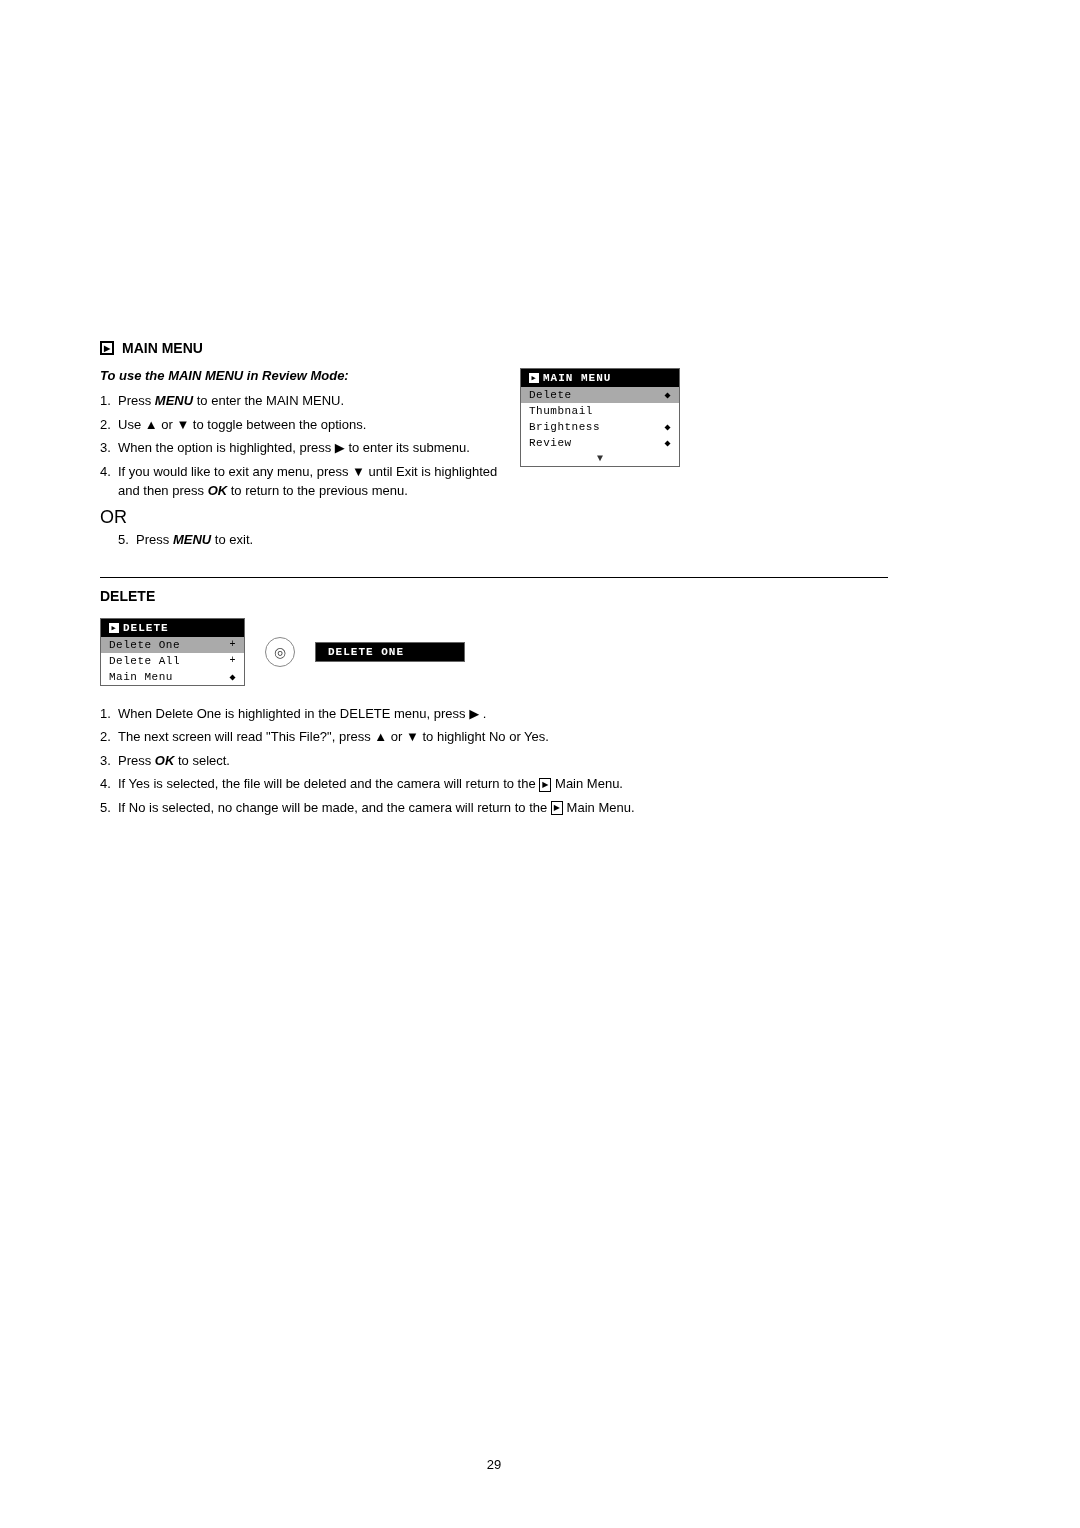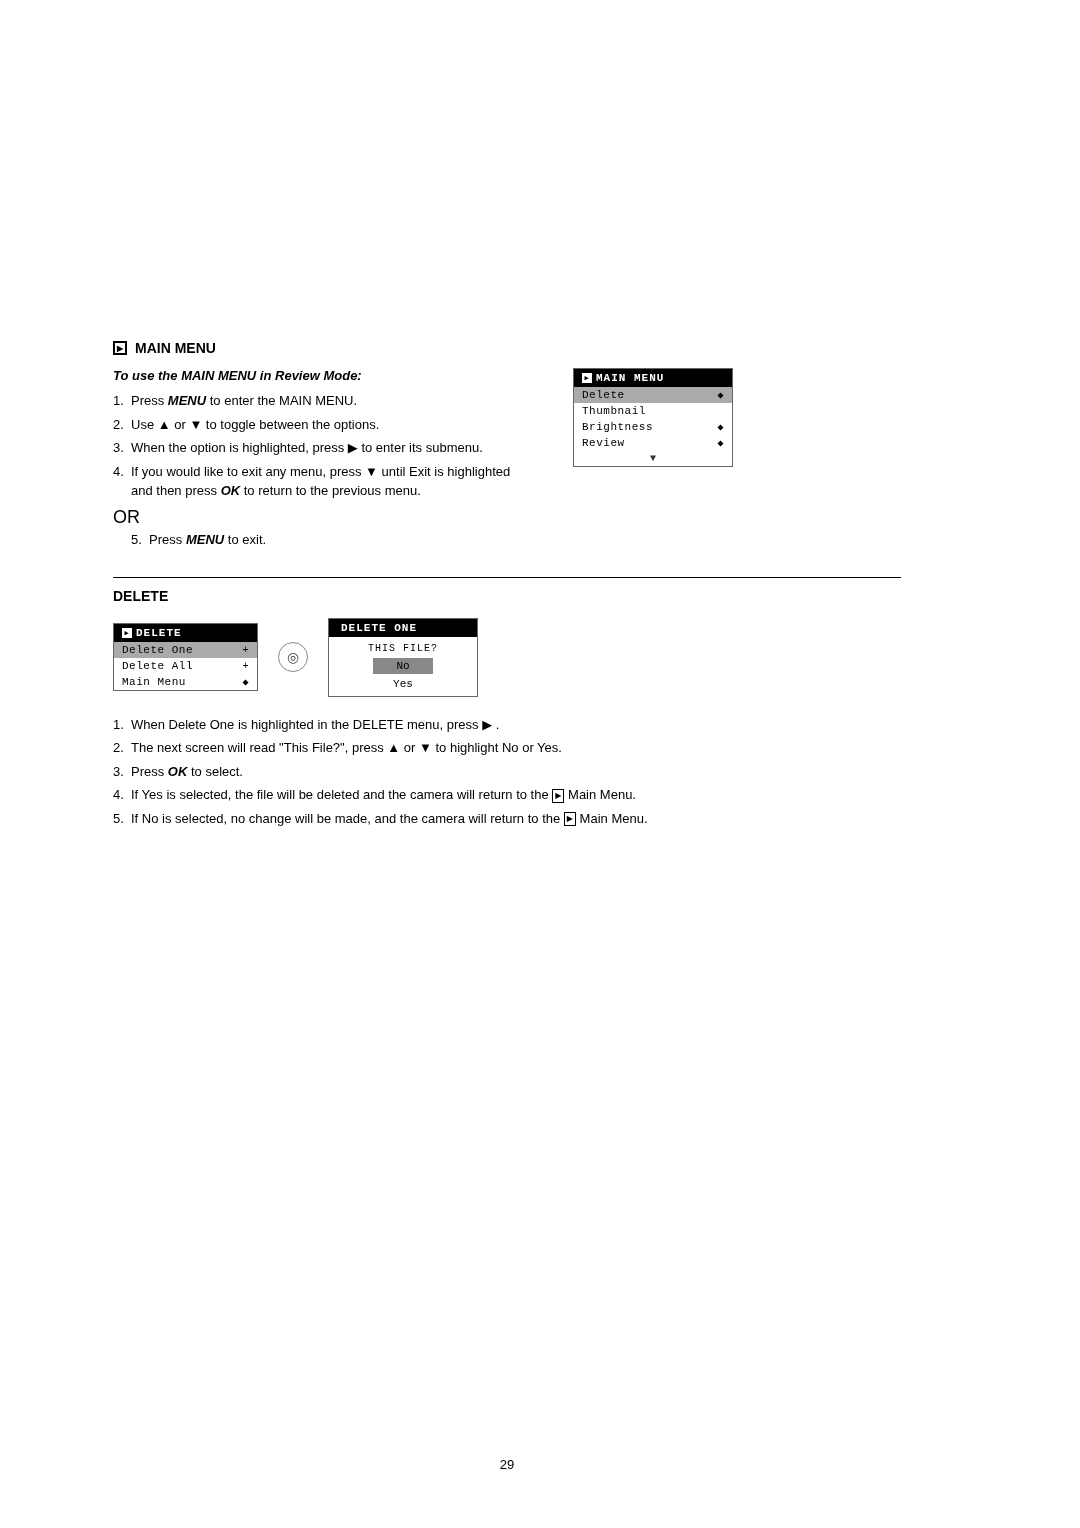--- a/index.html
+++ b/index.html
@@ -11,21 +11,20 @@
       width: 1080px;
       min-height: 1528px;
       position: relative;
     }
 
     .page {
       width: 988px;
       min-height: 1528px;
       padding: 60px 100px;
       position: relative;
-      margin-left: 13px;
     }
 
     .content-area {
       margin-top: 280px;
     }
 
     
     .section-heading {
       display: flex;
       align-items: center;
@@ -50,21 +49,20 @@
       font-size: 8px;
       position: absolute;
       top: 50%;
       left: 50%;
       transform: translate(-50%, -50%);
     }
 
     
     .main-menu-section {
       display: flex;
-      gap: 40px;
       align-items: flex-start;
       margin-bottom: 30px;
     }
 
     .main-menu-text {
       flex: 1;
       max-width: 420px;
     }
 
     .subsection-title {
@@ -348,25 +346,20 @@
         </div>
 
         <div class="arrow-between">
           <div class="arrow-between-icon">◎</div>
         </div>
 
         <div class="delete-one-box">
           <div class="delete-one-header">
             <span class="play-sq"></span>
             <span>DELETE ONE</span>
-          </div>
-          <div class="delete-one-content">
-            <div class="this-file">THIS FILE?</div>
-            <div class="no-highlighted">No</div>
-            <div class="yes-option">Yes</div>
           </div>
         </div>
 
       </div>
 
       <div class="delete-steps">
         <ol class="step-list">
           <li><span class="step-num">1.</span>When Delete One is highlighted in the DELETE menu, press ▶ .</li>
           <li><span class="step-num">2.</span>The next screen will read "This File?", press ▲ or ▼ to highlight No or Yes.</li>
           <li><span class="step-num">3.</span>Press <span class="bold">OK</span> to select.</li>

